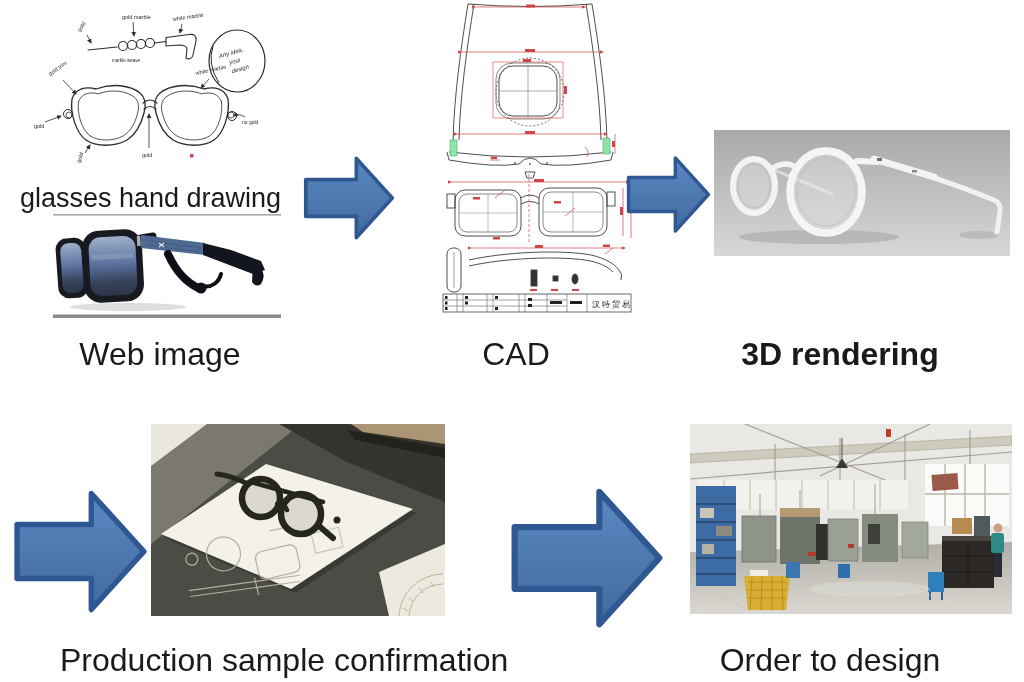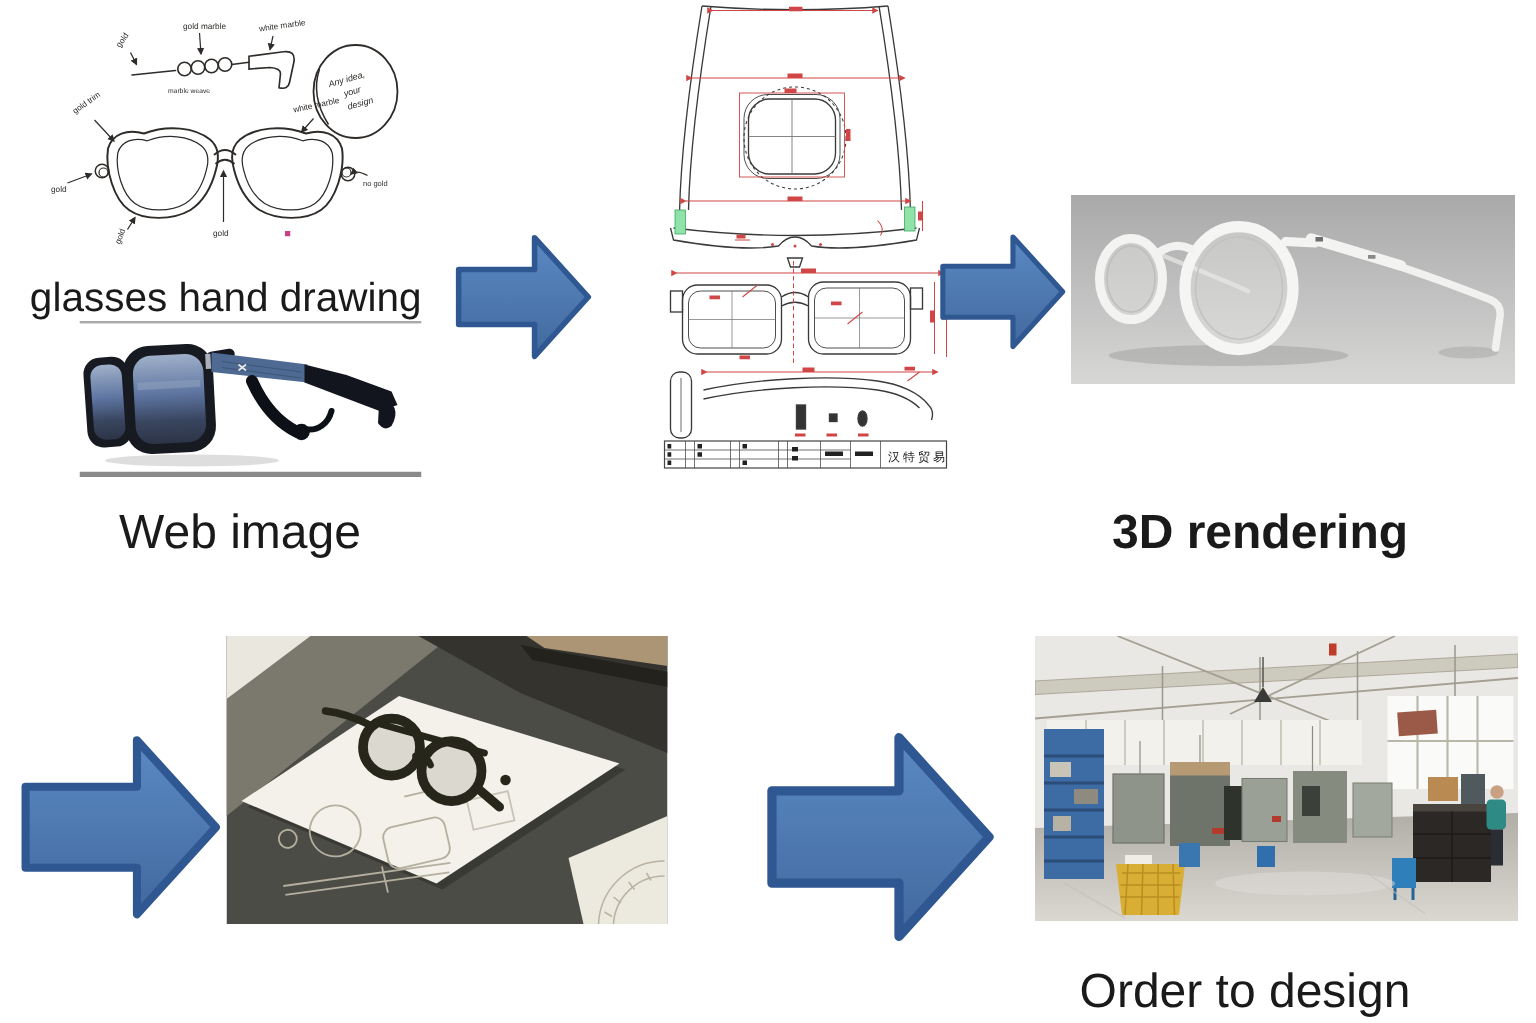--- a/index.html
+++ b/index.html
@@ -241,20 +241,21 @@
           <rect x="60" y="305" width="3" height="3"></rect>
             <rect x="93" y="296" width="4" height="3"></rect>
           <rect x="93" y="302" width="4" height="3"></rect>
             <rect x="115" y="299" width="12" height="3"></rect>
           <rect x="135" y="299" width="12" height="3"></rect>
         </g>
         <text x="157" y="305" font-size="8" letter-spacing="2" fill="#1a1a1a" font-family="Liberation Sans, sans-serif">汉特贸易</text>
       </g>
     </svg>
   </div>
+  <div class="lbl" style="left:416px;top:336px;width:200px;">CAD</div>
 
   <div class="arrow" style="left:626px;top:152px;width:85px;height:92px;">
     <svg viewBox="0 0 100 100" preserveAspectRatio="none">
       <polygon points="3,30 58,30 58,7 97,50 58,93 58,70 3,70" fill="url(#arrowGrad)" stroke-width="4" stroke-linejoin="round" stroke="#2f5792"></polygon>
     </svg>
   </div>
 
   <div class="fig" style="left:714px;top:130px;width:296px;height:126px;">
     <svg viewBox="0 0 296 126">
       <rect x="0" y="0" width="296" height="126" fill="url(#renderBg)"></rect>
@@ -311,20 +312,21 @@
         <circle cx="186" cy="96" r="3.5" fill="#26261a" stroke="none"></circle>
       </g>
       <polygon points="228,148 294,120 294,192 238,192" fill="#eceade"></polygon>
       <g stroke="#b9b2a0" stroke-width="1" fill="none">
         <path d="M248,192 A44,44 0 0 1 292,150"></path>
         <path d="M258,192 A34,34 0 0 1 292,160"></path>
         <path d="M252,184 l5,3 M258,174 l5,4 M268,164 l4,5 M280,158 l3,5"></path>
       </g>
     </svg>
   </div>
+  <div class="lbl" style="left:60px;top:642px;width:432px;">Production sample confirmation</div>
 
   <div class="arrow" style="left:510px;top:481px;width:154px;height:93px;">
     <svg viewBox="0 0 100 100" preserveAspectRatio="none">
       <polygon points="3,30 58,30 58,7 97,50 58,93 58,70 3,70" fill="url(#arrowGrad)" stroke-width="4" stroke-linejoin="round" stroke="#2f5792"></polygon>
     </svg>
   </div>
 
   <div class="fig" style="left:690px;top:424px;width:322px;height:190px;">
     <svg viewBox="0 0 322 190">
       <rect x="0" y="0" width="322" height="190" fill="#e9e8e4"></rect>

